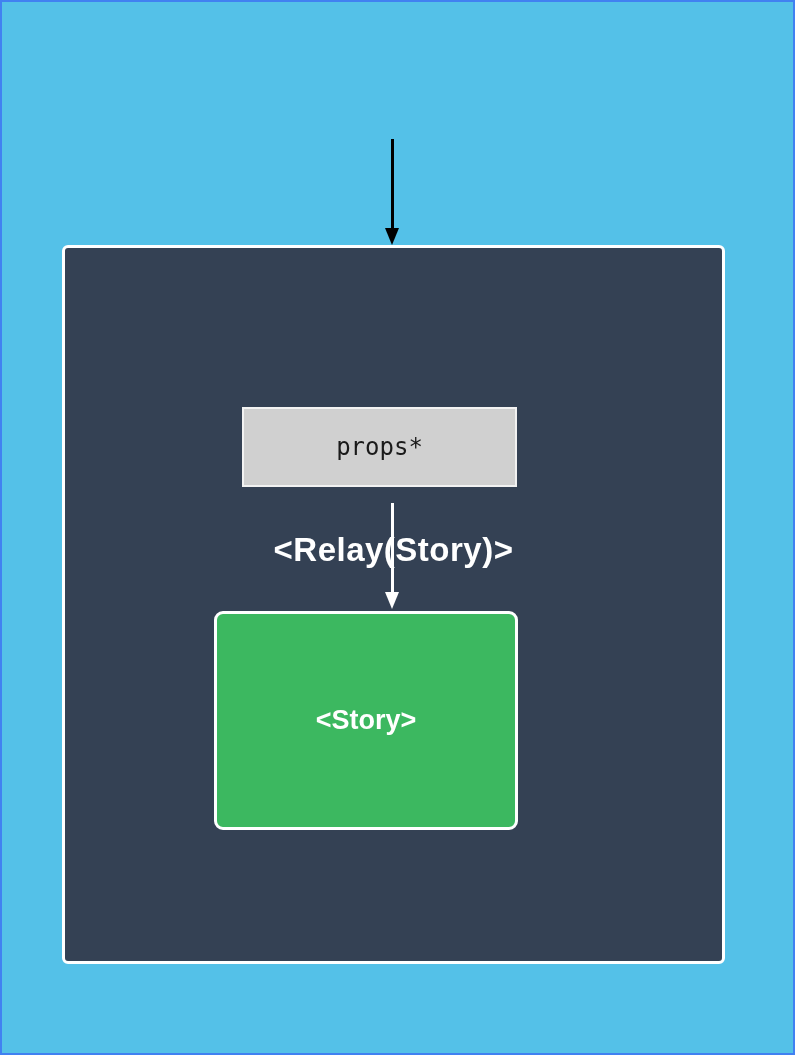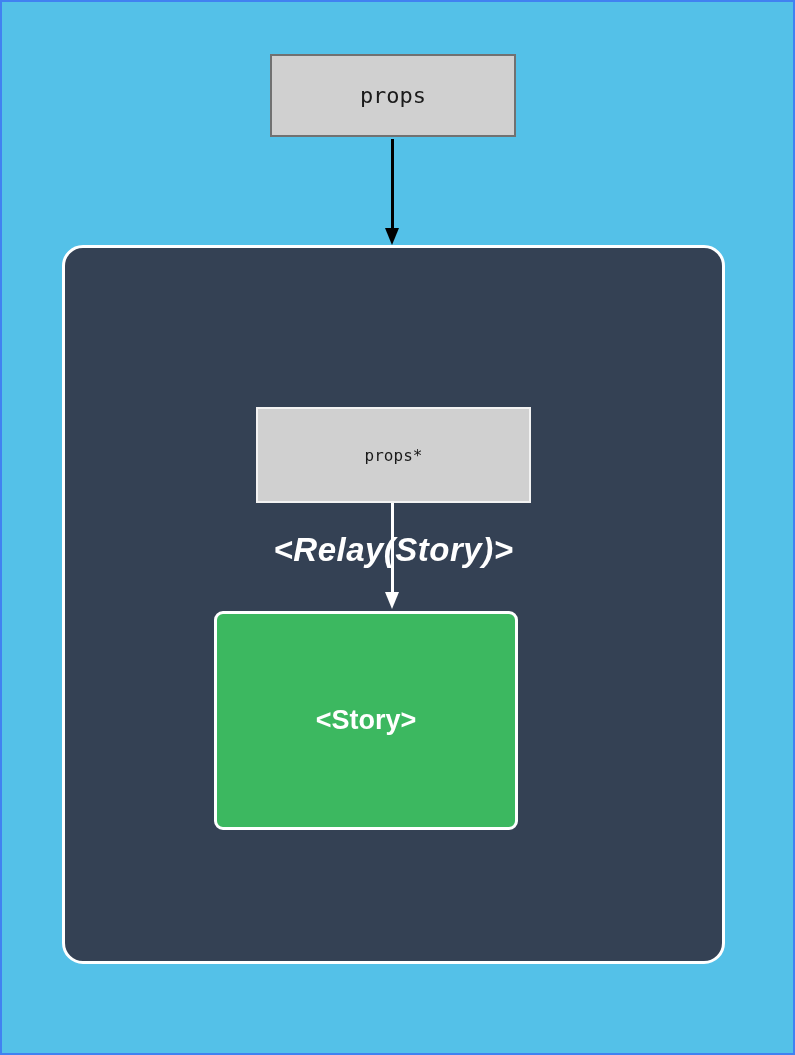--- a/index.html
+++ b/index.html
@@ -44,42 +44,41 @@
     font-size: 22px;
     color: var(--text-dark);
   }
 
   .relay-container {
     position: absolute;
     left: 60px; top: 243px;
     width: 663px; height: 719px;
     background: var(--relay-background);
     border: 3px solid #ffffff;
-    border-radius: 21px;
-    font-style: italic;
+    border-radius: 6px;
   }
 
   .relay-title {
     position: absolute;
     left: 0; top: 283px;
     width: 100%;
     text-align: center;
     color: var(--text-light);
     font-size: 33px;
     font-weight: bold;
     letter-spacing: 0.5px;
   }
 
   .props-star-box {
-    left: 254px; top: 405px;
-    width: 275px; height: 96px;
+    left: 240px; top: 405px;
+    width: 275px; height: 80px;
     background: var(--props-fill);
     border: 2px solid var(--props-inner-border);
     font-family: "DejaVu Sans Mono", "Liberation Mono", monospace;
-    font-size: 16px;
+    font-size: 24px;
     color: var(--text-dark);
   }
 
   .story-box {
     left: 212px; top: 609px;
     width: 304px; height: 219px;
     background: var(--story-green);
     border: 3px solid #ffffff;
     border-radius: 9px;
     color: var(--text-light);
@@ -114,23 +113,20 @@
   .arrow-inner .arrow-head {
     left: 383px; top: 590px;
     border-top: 17px solid var(--arrow-inner);
   }
 </style>
 </head>
 <body>
 
 <div class="page">
 
-  <div class="box props-box">
-    <span>props</span>
-  </div>
 
   <div class="arrow arrow-outer">
     <div class="arrow-shaft"></div>
     <div class="arrow-head"></div>
   </div>
 
   <div class="relay-container">
     <div class="relay-title">&lt;Relay(Story)&gt;</div>
   </div>
 

